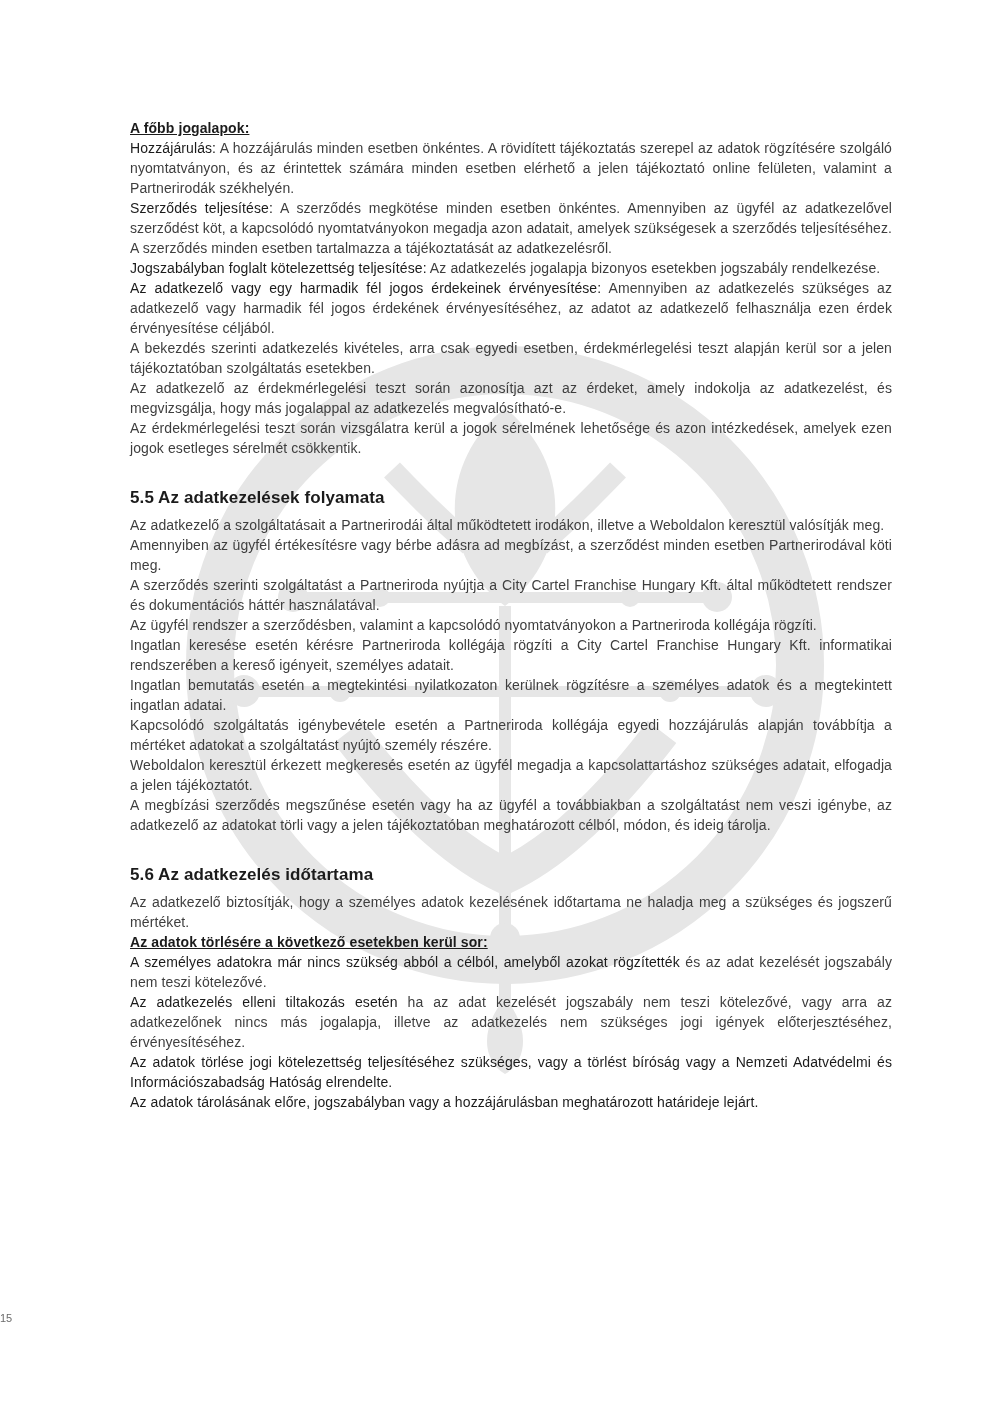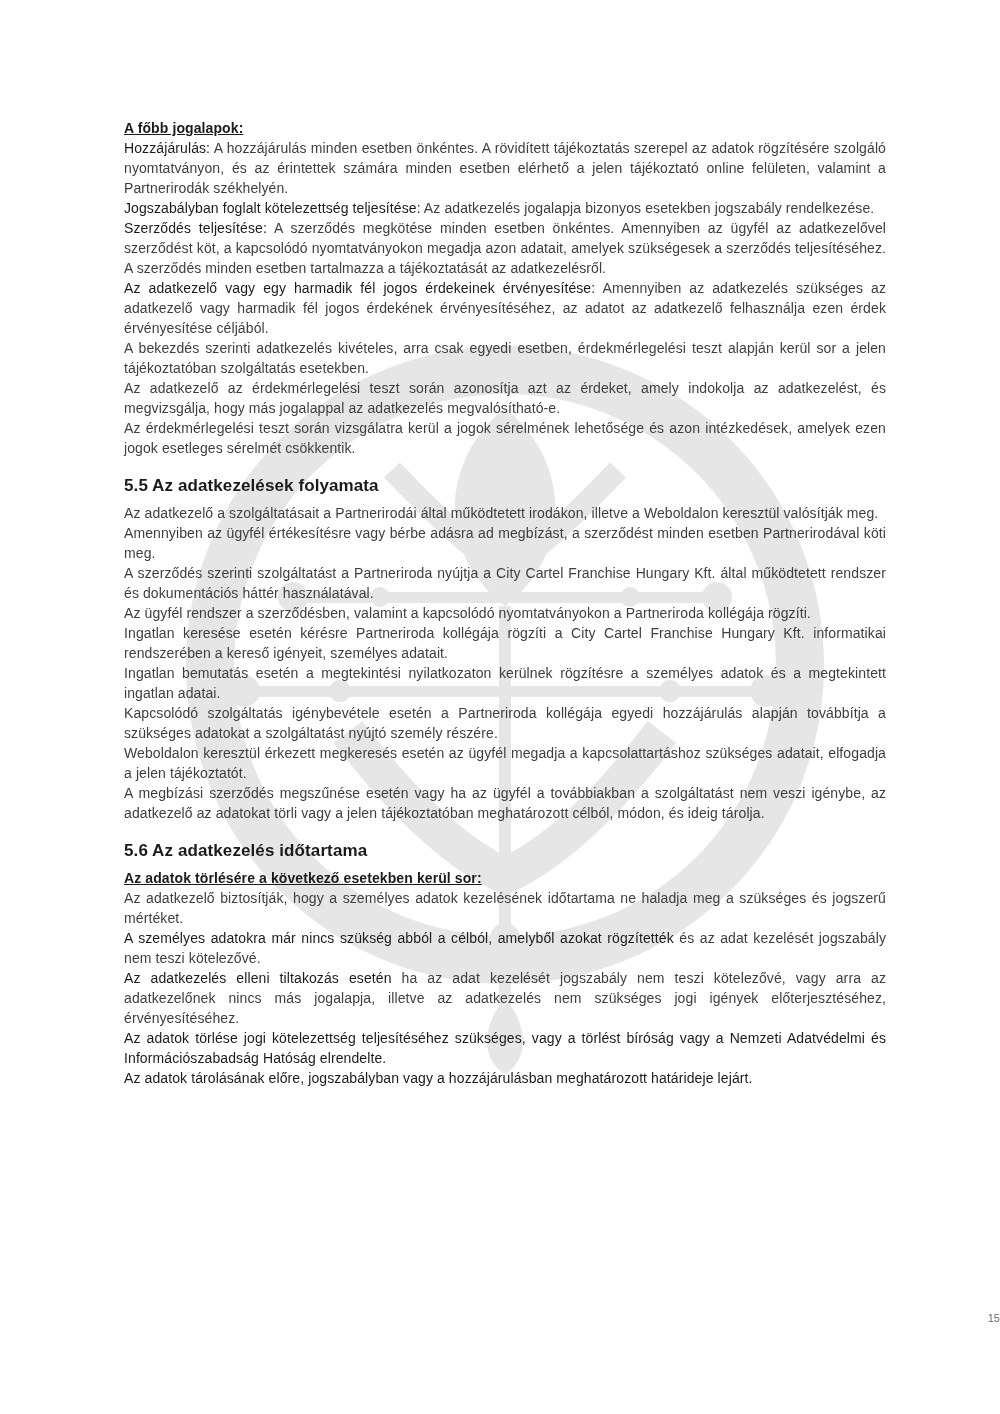--- a/index.html
+++ b/index.html
@@ -11,41 +11,41 @@
     --text: #3e3e3e;
     --strong: #1b1b1b;
     --wm: #e6e6e6;
     --muted: #6b6b6b;
   }
   .page { position: absolute; inset: 0; background: #ffffff; }
   .watermark { position: absolute; left: 0; top: 0; z-index: 0; pointer-events: none; }
   .wm-stroke { stroke: var(--wm); fill: none; }
   .wm-fill { fill: var(--wm); stroke: none; }
   .doc {
-    position: absolute; left: 124px; top: 118px; width: 762px; z-index: 1;
+    position: absolute; left: 130px; top: 118px; width: 762px; z-index: 1;
   }
   .para {
     font-size: 14px; line-height: 20px; letter-spacing: 0.1px;
     color: var(--text); text-align: justify;
   }
   .para .bold { font-weight: 400; color: var(--strong); }
   .para .underline { text-decoration: underline; }
   .underline-heading {
     font-weight: 700; color: var(--strong); text-align: left;
   }
   .underline-heading .bold { font-weight: 700; }
   .section-heading {
     font-size: 17px; line-height: 24px; font-weight: 700;
     color: var(--strong); text-align: left;
-    margin-top: 16px; margin-bottom: 5px;
+    margin-top: 28px; margin-bottom: 5px;
   }
   .section-heading .bold { font-weight: 700; }
   .footer {
     position: absolute; top: 1312px; left: 0; width: 1000px; z-index: 1;
-    text-align: right; font-size: 11px; color: var(--muted);
+    text-align: left; font-size: 11px; color: var(--muted);
   }
 </style>
 </head>
 <body style="--text: #3e3e3e; --strong: #1b1b1b; --wm: #e6e6e6; --muted: #6b6b6b;">
 
 <div class="page">
 
   <svg class="watermark" width="1000" height="1414" viewBox="0 0 1000 1414" aria-hidden="true">
     <circle class="wm-stroke" cx="505" cy="665" r="295" stroke-width="48"></circle>
     <path class="wm-fill" d="M505 408 C 438 462 438 556 505 606 C 572 556 572 462 505 408 Z"></path>
@@ -63,39 +63,39 @@
     <circle class="wm-fill" cx="670" cy="691" r="11"></circle>
     <path class="wm-stroke" d="M348 732 Q 432 842 505 876 Q 578 842 662 732" stroke-width="36"></path>
     <rect class="wm-fill" x="499" y="606" width="12" height="400"></rect>
     <circle class="wm-fill" cx="505" cy="938" r="15"></circle>
     <path class="wm-fill" d="M505 998 C 480 1028 482 1060 505 1074 C 528 1060 530 1028 505 998 Z"></path>
   </svg>
 
   <main class="doc">
       <div class="para underline-heading"><span class="bold underline">A főbb jogalapok:</span></div>
       <div class="para body"><span class="bold">Hozzájárulás:</span><span> A hozzájárulás minden esetben önkéntes. A rövidített tájékoztatás szerepel az adatok rögzítésére szolgáló nyomtatványon, és az érintettek számára minden esetben elérhető a jelen tájékoztató online felületen, valamint a Partnerirodák székhelyén.</span></div>
+      <div class="para body"><span class="bold">Szerződés teljesítése:</span><span> A szerződés megkötése minden esetben önkéntes. Amennyiben az ügyfél az adatkezelővel szerződést köt, a kapcsolódó nyomtatványokon megadja azon adatait, amelyek szükségesek a szerződés teljesítéséhez. A szerződés minden esetben tartalmazza a tájékoztatását az adatkezelésről.</span></div>
       <div class="para body"><span class="bold">Jogszabályban foglalt kötelezettség teljesítése:</span><span> Az adatkezelés jogalapja bizonyos esetekben jogszabály rendelkezése.</span></div>
-      <div class="para body"><span class="bold">Szerződés teljesítése:</span><span> A szerződés megkötése minden esetben önkéntes. Amennyiben az ügyfél az adatkezelővel szerződést köt, a kapcsolódó nyomtatványokon megadja azon adatait, amelyek szükségesek a szerződés teljesítéséhez. A szerződés minden esetben tartalmazza a tájékoztatását az adatkezelésről.</span></div>
       <div class="para body"><span class="bold">Az adatkezelő vagy egy harmadik fél jogos érdekeinek érvényesítése:</span><span> Amennyiben az adatkezelés szükséges az adatkezelő vagy harmadik fél jogos érdekének érvényesítéséhez, az adatot az adatkezelő felhasználja ezen érdek érvényesítése céljából.</span></div>
       <div class="para body"><span>A bekezdés szerinti adatkezelés kivételes, arra csak egyedi esetben, érdekmérlegelési teszt alapján kerül sor a jelen tájékoztatóban szolgáltatás esetekben.</span></div>
       <div class="para body"><span>Az adatkezelő az érdekmérlegelési teszt során azonosítja azt az érdeket, amely indokolja az adatkezelést, és megvizsgálja, hogy más jogalappal az adatkezelés megvalósítható-e.</span></div>
       <div class="para body"><span>Az érdekmérlegelési teszt során vizsgálatra kerül a jogok sérelmének lehetősége és azon intézkedések, amelyek ezen jogok esetleges sérelmét csökkentik.</span></div>
       <div class="para section-heading"><span class="bold">5.5 Az adatkezelések folyamata</span></div>
       <div class="para body"><span>Az adatkezelő a szolgáltatásait a Partnerirodái által működtetett irodákon, illetve a Weboldalon keresztül valósítják meg.</span></div>
       <div class="para body"><span>Amennyiben az ügyfél értékesítésre vagy bérbe adásra ad megbízást, a szerződést minden esetben Partnerirodával köti meg.</span></div>
       <div class="para body"><span>A szerződés szerinti szolgáltatást a Partneriroda nyújtja a City Cartel Franchise Hungary Kft. által működtetett rendszer és dokumentációs háttér használatával.</span></div>
       <div class="para body"><span>Az ügyfél rendszer a szerződésben, valamint a kapcsolódó nyomtatványokon a Partneriroda kollégája rögzíti.</span></div>
       <div class="para body"><span>Ingatlan keresése esetén kérésre Partneriroda kollégája rögzíti a City Cartel Franchise Hungary Kft. informatikai rendszerében a kereső igényeit, személyes adatait.</span></div>
       <div class="para body"><span>Ingatlan bemutatás esetén a megtekintési nyilatkozaton kerülnek rögzítésre a személyes adatok és a megtekintett ingatlan adatai.</span></div>
-      <div class="para body"><span>Kapcsolódó szolgáltatás igénybevétele esetén a Partneriroda kollégája egyedi hozzájárulás alapján továbbítja a szükséges adatokat a szolgáltatást nyújtó személy részére.</span></div>
+      <div class="para body"><span>Kapcsolódó szolgáltatás igénybevétele esetén a Partneriroda kollégája egyedi hozzájárulás alapján továbbítja a mértéket adatokat a szolgáltatást nyújtó személy részére.</span></div>
       <div class="para body"><span>Weboldalon keresztül érkezett megkeresés esetén az ügyfél megadja a kapcsolattartáshoz szükséges adatait, elfogadja a jelen tájékoztatót.</span></div>
       <div class="para body"><span>A megbízási szerződés megszűnése esetén vagy ha az ügyfél a továbbiakban a szolgáltatást nem veszi igénybe, az adatkezelő az adatokat törli vagy a jelen tájékoztatóban meghatározott célból, módon, és ideig tárolja.</span></div>
       <div class="para section-heading"><span class="bold">5.6 Az adatkezelés időtartama</span></div>
+      <div class="para body"><span>Az adatkezelő biztosítják, hogy a személyes adatok kezelésének időtartama ne haladja meg a szükséges és jogszerű mértéket.</span></div>
       <div class="para underline-heading"><span class="bold underline">Az adatok törlésére a következő esetekben kerül sor:</span></div>
-      <div class="para body"><span>Az adatkezelő biztosítják, hogy a személyes adatok kezelésének időtartama ne haladja meg a szükséges és jogszerű mértéket.</span></div>
       <div class="para body"><span class="bold">A személyes adatokra már nincs szükség abból a célból, amelyből azokat rögzítették</span><span> és az adat kezelését jogszabály nem teszi kötelezővé.</span></div>
       <div class="para body"><span class="bold">Az adatkezelés elleni tiltakozás esetén</span><span> ha az adat kezelését jogszabály nem teszi kötelezővé, vagy arra az adatkezelőnek nincs más jogalapja, illetve az adatkezelés nem szükséges jogi igények előterjesztéséhez, érvényesítéséhez.</span></div>
       <div class="para body"><span class="bold">Az adatok törlése jogi kötelezettség teljesítéséhez szükséges, vagy a törlést bíróság vagy a Nemzeti Adatvédelmi és Információszabadság Hatóság elrendelte.</span></div>
       <div class="para body"><span class="bold">Az adatok tárolásának előre, jogszabályban vagy a hozzájárulásban meghatározott határideje lejárt.</span></div>
     </main>
 
   <div class="footer">15</div>
 
 </div>
 

